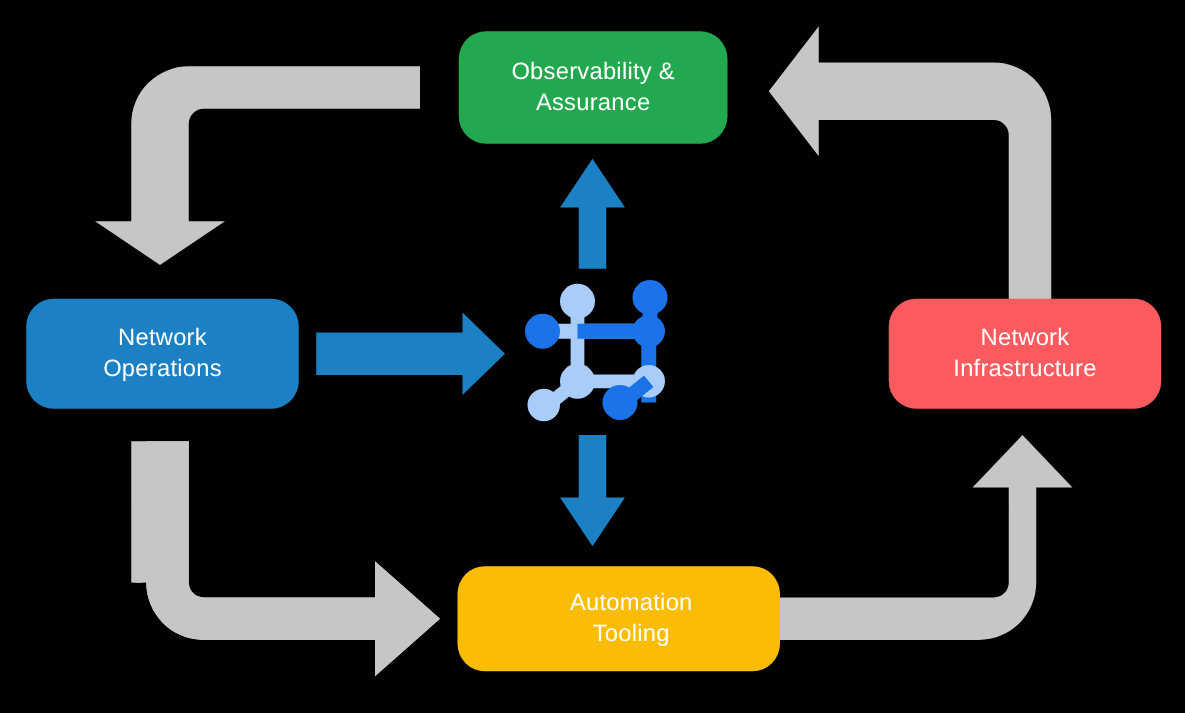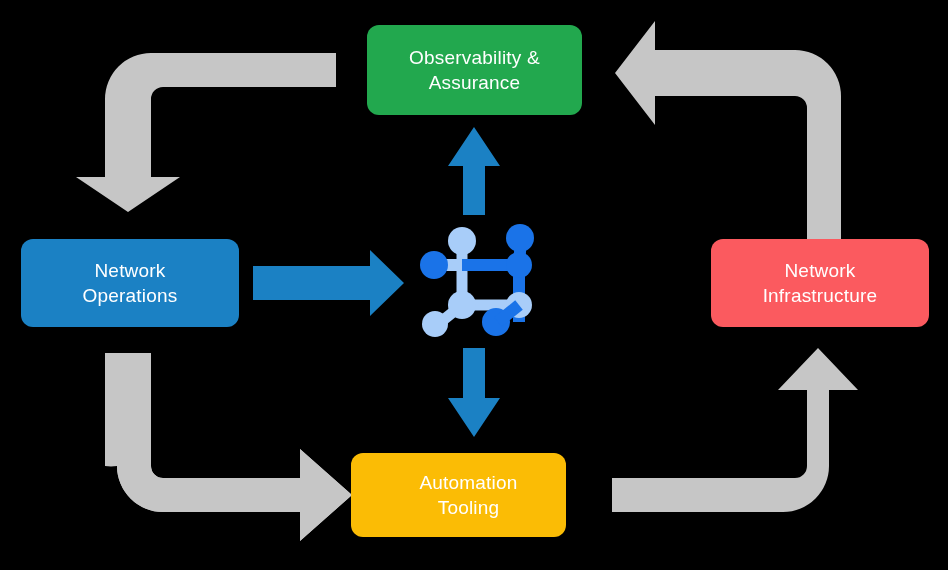--- a/index.html
+++ b/index.html
@@ -25,21 +25,21 @@
     top: 0;
     width: 948px;
     height: 570px;
   }
   .node-box {
     position: absolute;
     display: flex;
     align-items: center;
     justify-content: center;
     text-align: center;
-    border-radius: 12px;
+    border-radius: 22px;
     color: #ffffff;
     font-size: 19px;
     line-height: 1.32;
     font-weight: 400;
     letter-spacing: 0.2px;
     font-family: "Liberation Sans", sans-serif;
     box-sizing: border-box;
     padding: 4px 10px;
     user-select: none;
   }
@@ -53,21 +53,21 @@
   }
   #node-operations {
     left: 21px; top: 239px; width: 218px; height: 88px;
     background: #1b81c4;
   }
   #node-infrastructure {
     left: 711px; top: 239px; width: 218px; height: 88px;
     background: #fb5a5f;
   }
   #node-automation {
-    left: 351px; top: 453px; width: 215px; height: 84px;
+    left: 366px; top: 453px; width: 258px; height: 84px;
     background: #fbbc05;
     padding-left: 30px;
   }
 </style>
 </head>
 <body>
 
 <div id="diagram-root">
 
   <svg id="flow-svg" viewBox="0 0 948 570" xmlns="http://www.w3.org/2000/svg">

